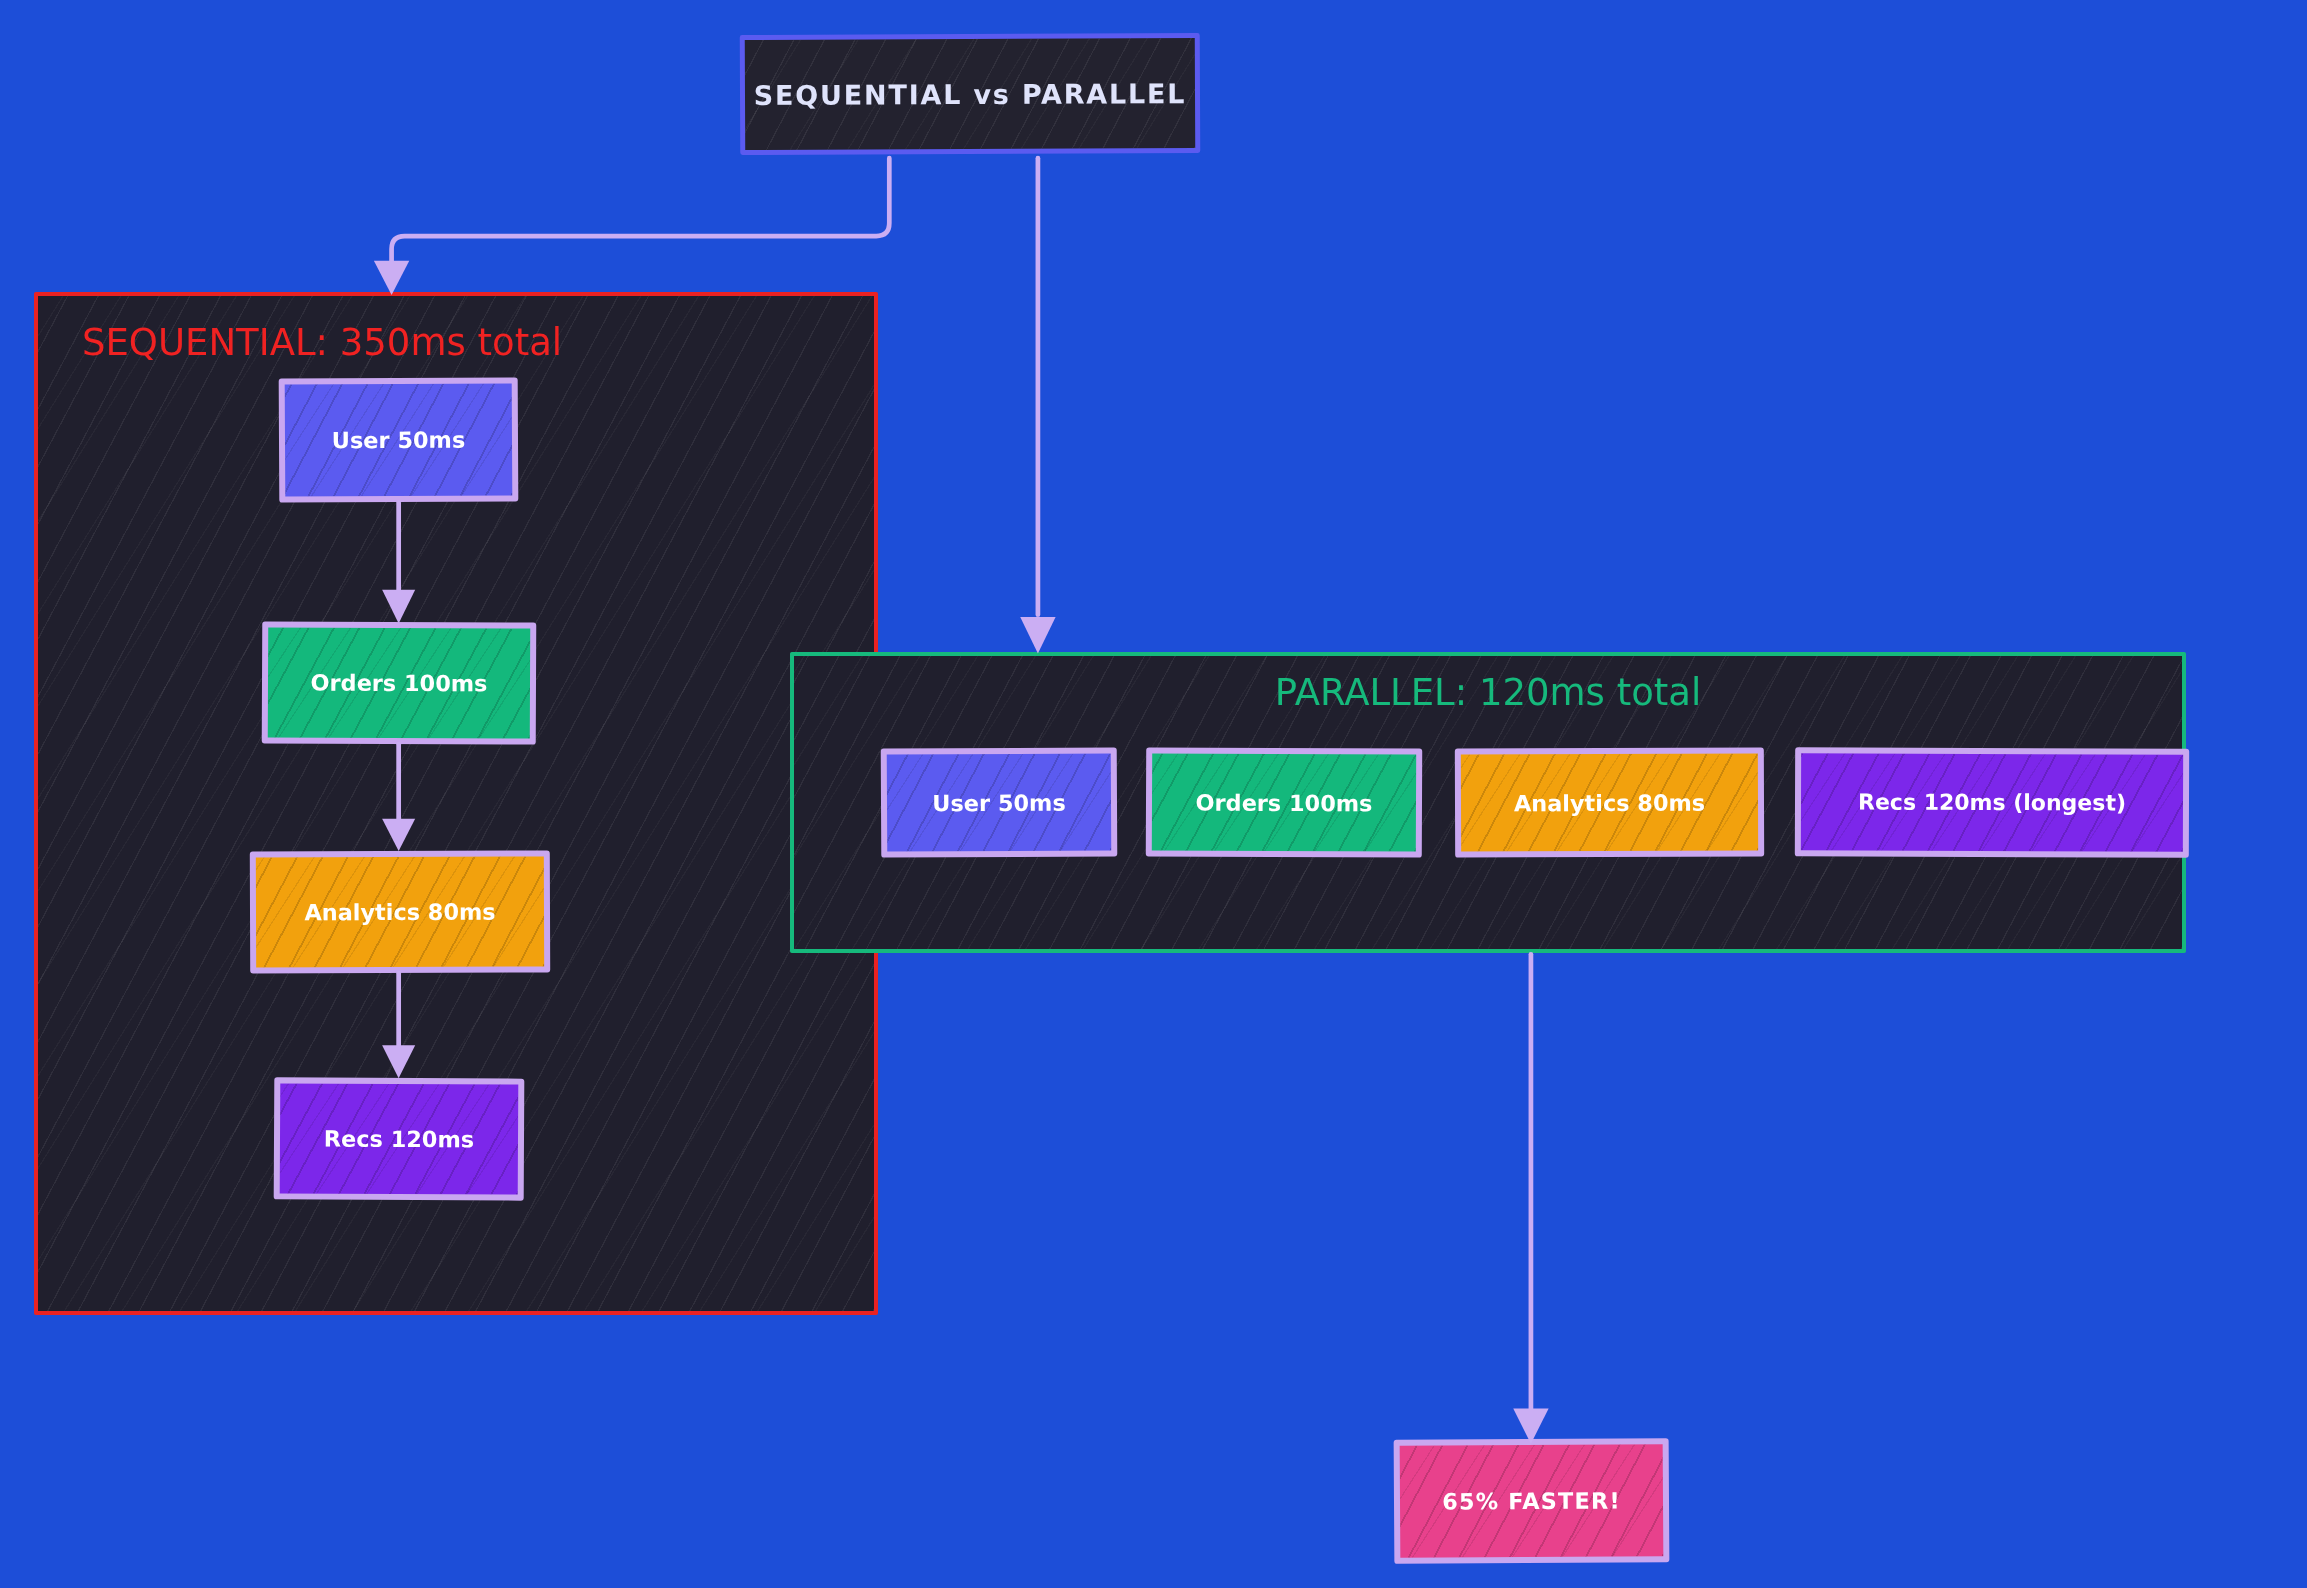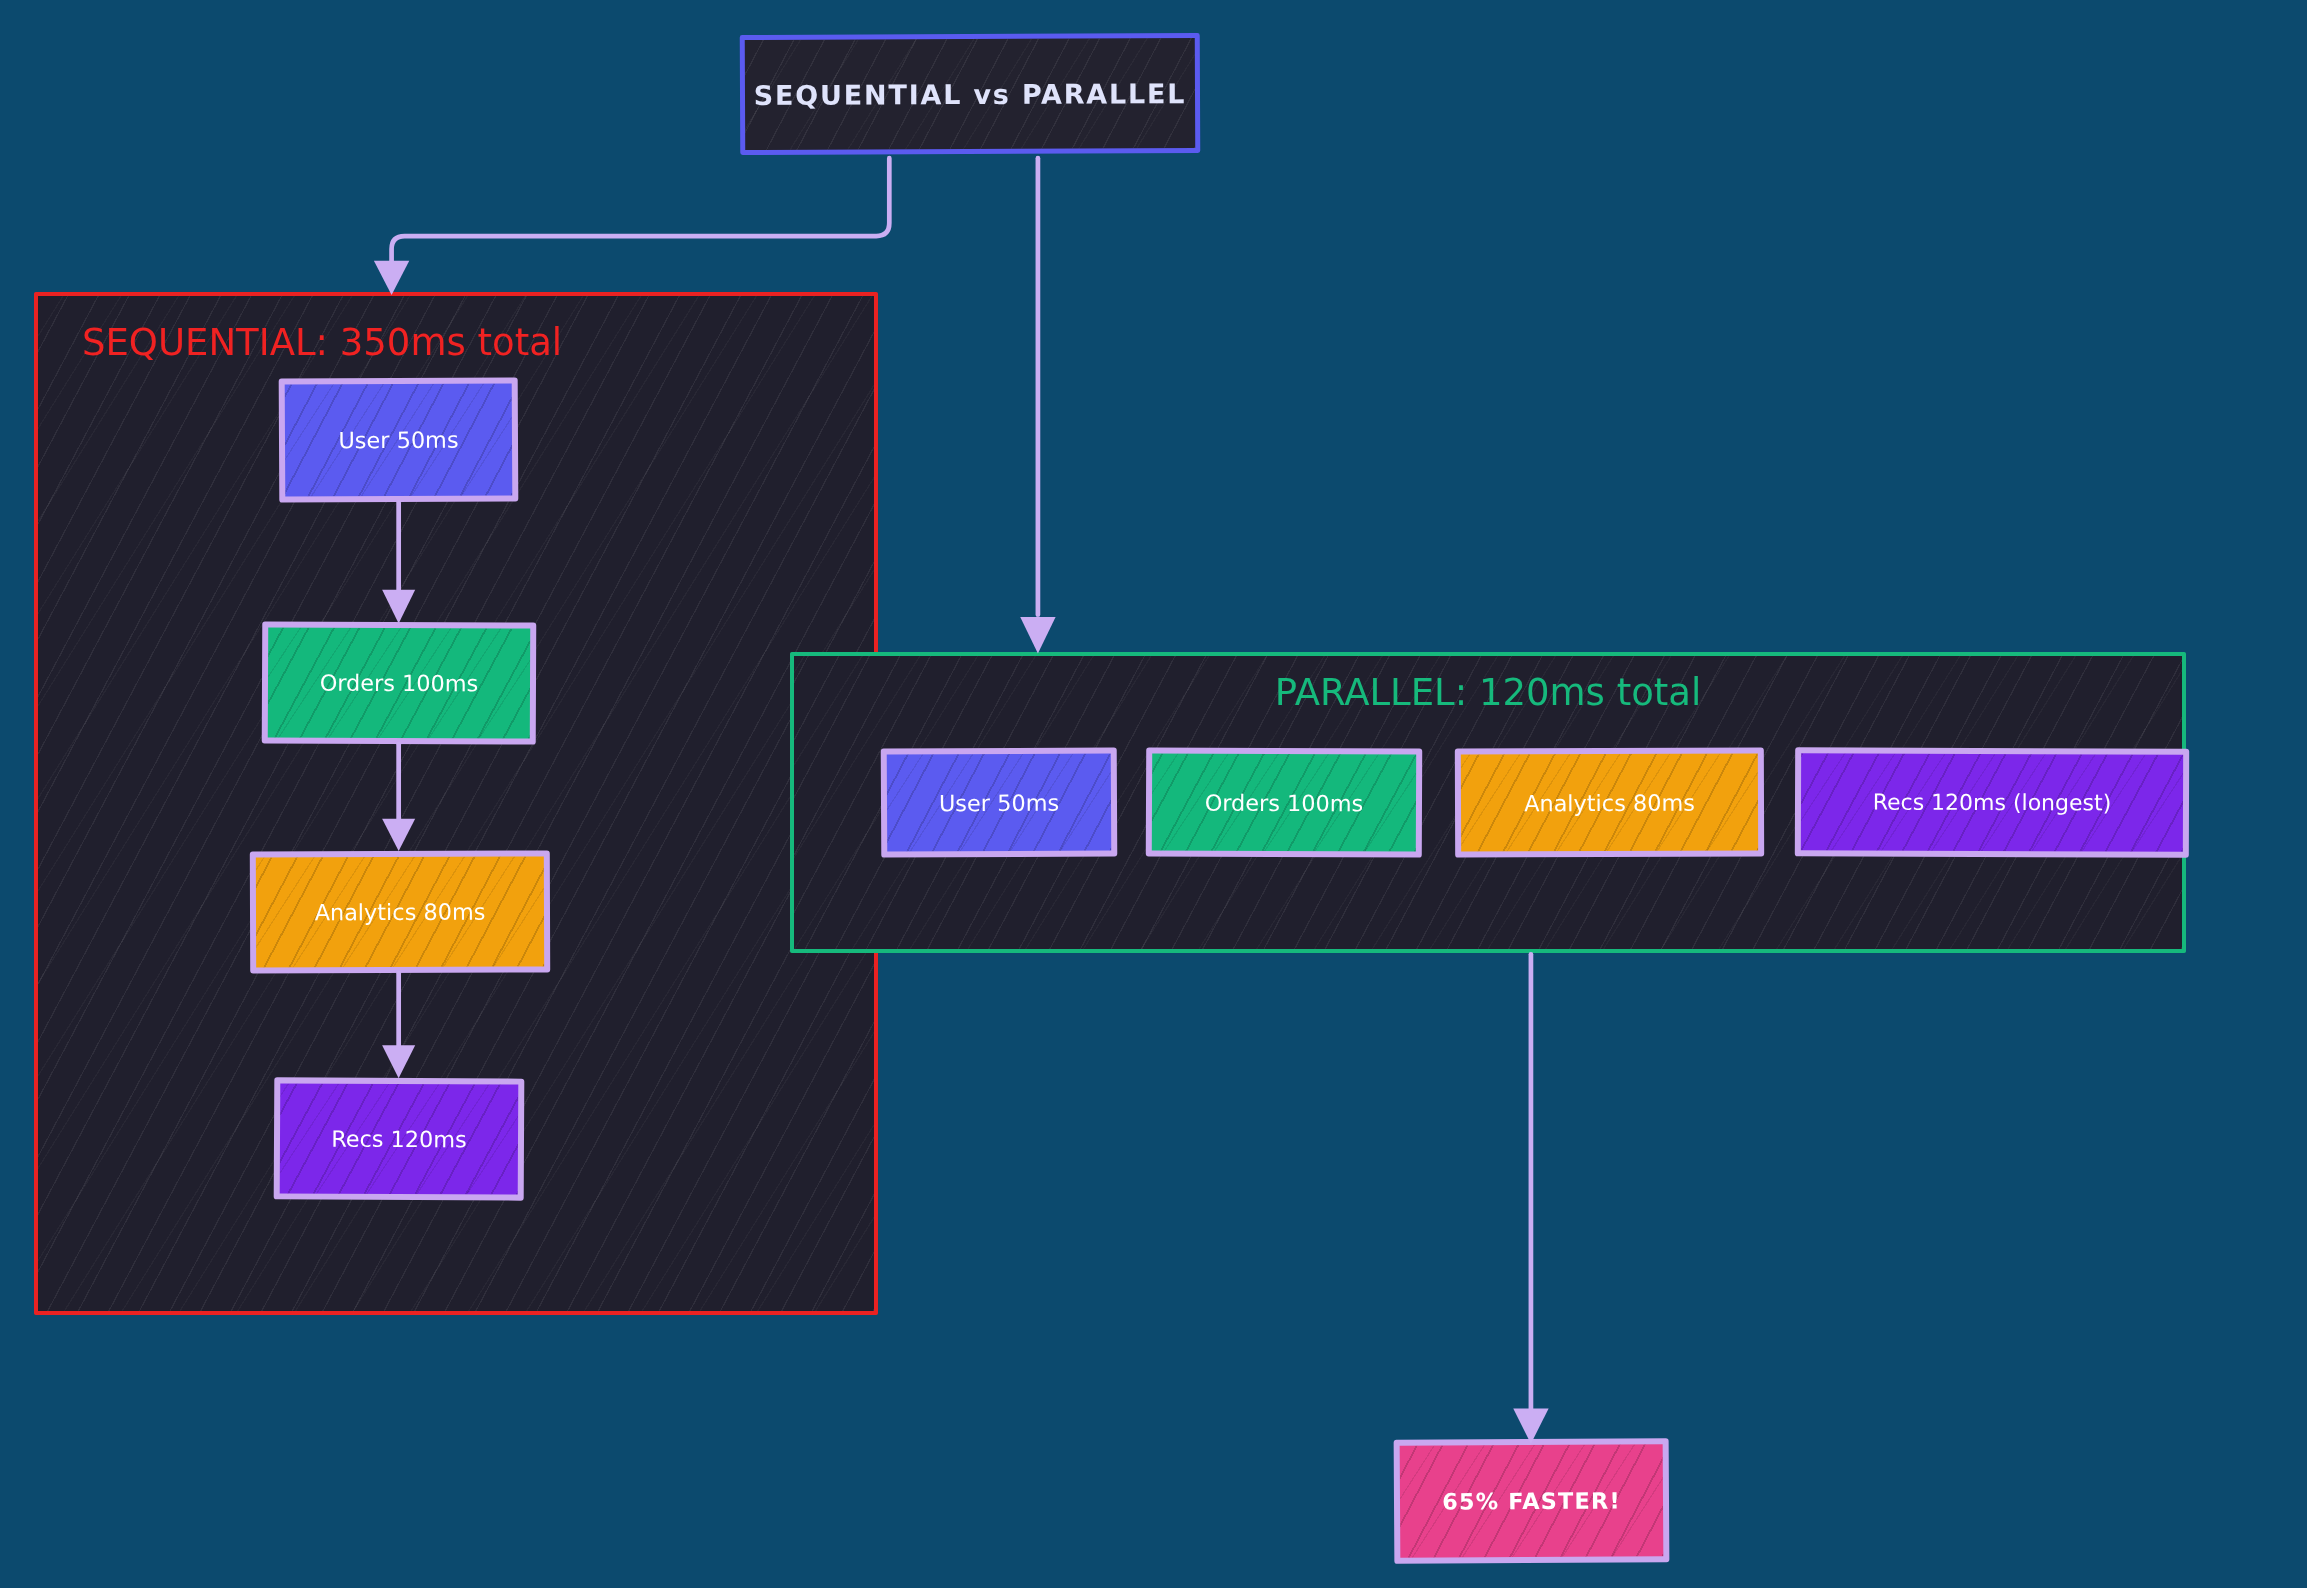--- a/index.html
+++ b/index.html
@@ -7,21 +7,21 @@
     padding: 0;
     background: #1f1e2e;
   }
   body {
     font-family: "DejaVu Sans", sans-serif;
   }
   #canvas {
     position: relative;
     width: 2307px;
     height: 1589px;
-    background: #0c4a6e;
+    background: #1d4ed8;
     overflow: hidden;
   }
 
   
   .hatch {
     position: absolute;
     inset: 0;
     pointer-events: none;
     background-image:
       repeating-linear-gradient(
@@ -142,21 +142,21 @@
     align-items: center;
     justify-content: center;
     overflow: hidden;
     z-index: 4;
   }
   .node .label {
     position: relative;
     z-index: 3;
     color: #ffffff;
     font-size: 22.4px;
-    font-weight: 400;
+    font-weight: 700;
     white-space: nowrap;
     text-align: center;
     font-family: "DejaVu Sans", sans-serif;
   }
   .node.big .label { font-size: 22px; }
 
   
   #edges {
     position: absolute;
     left: 0;

